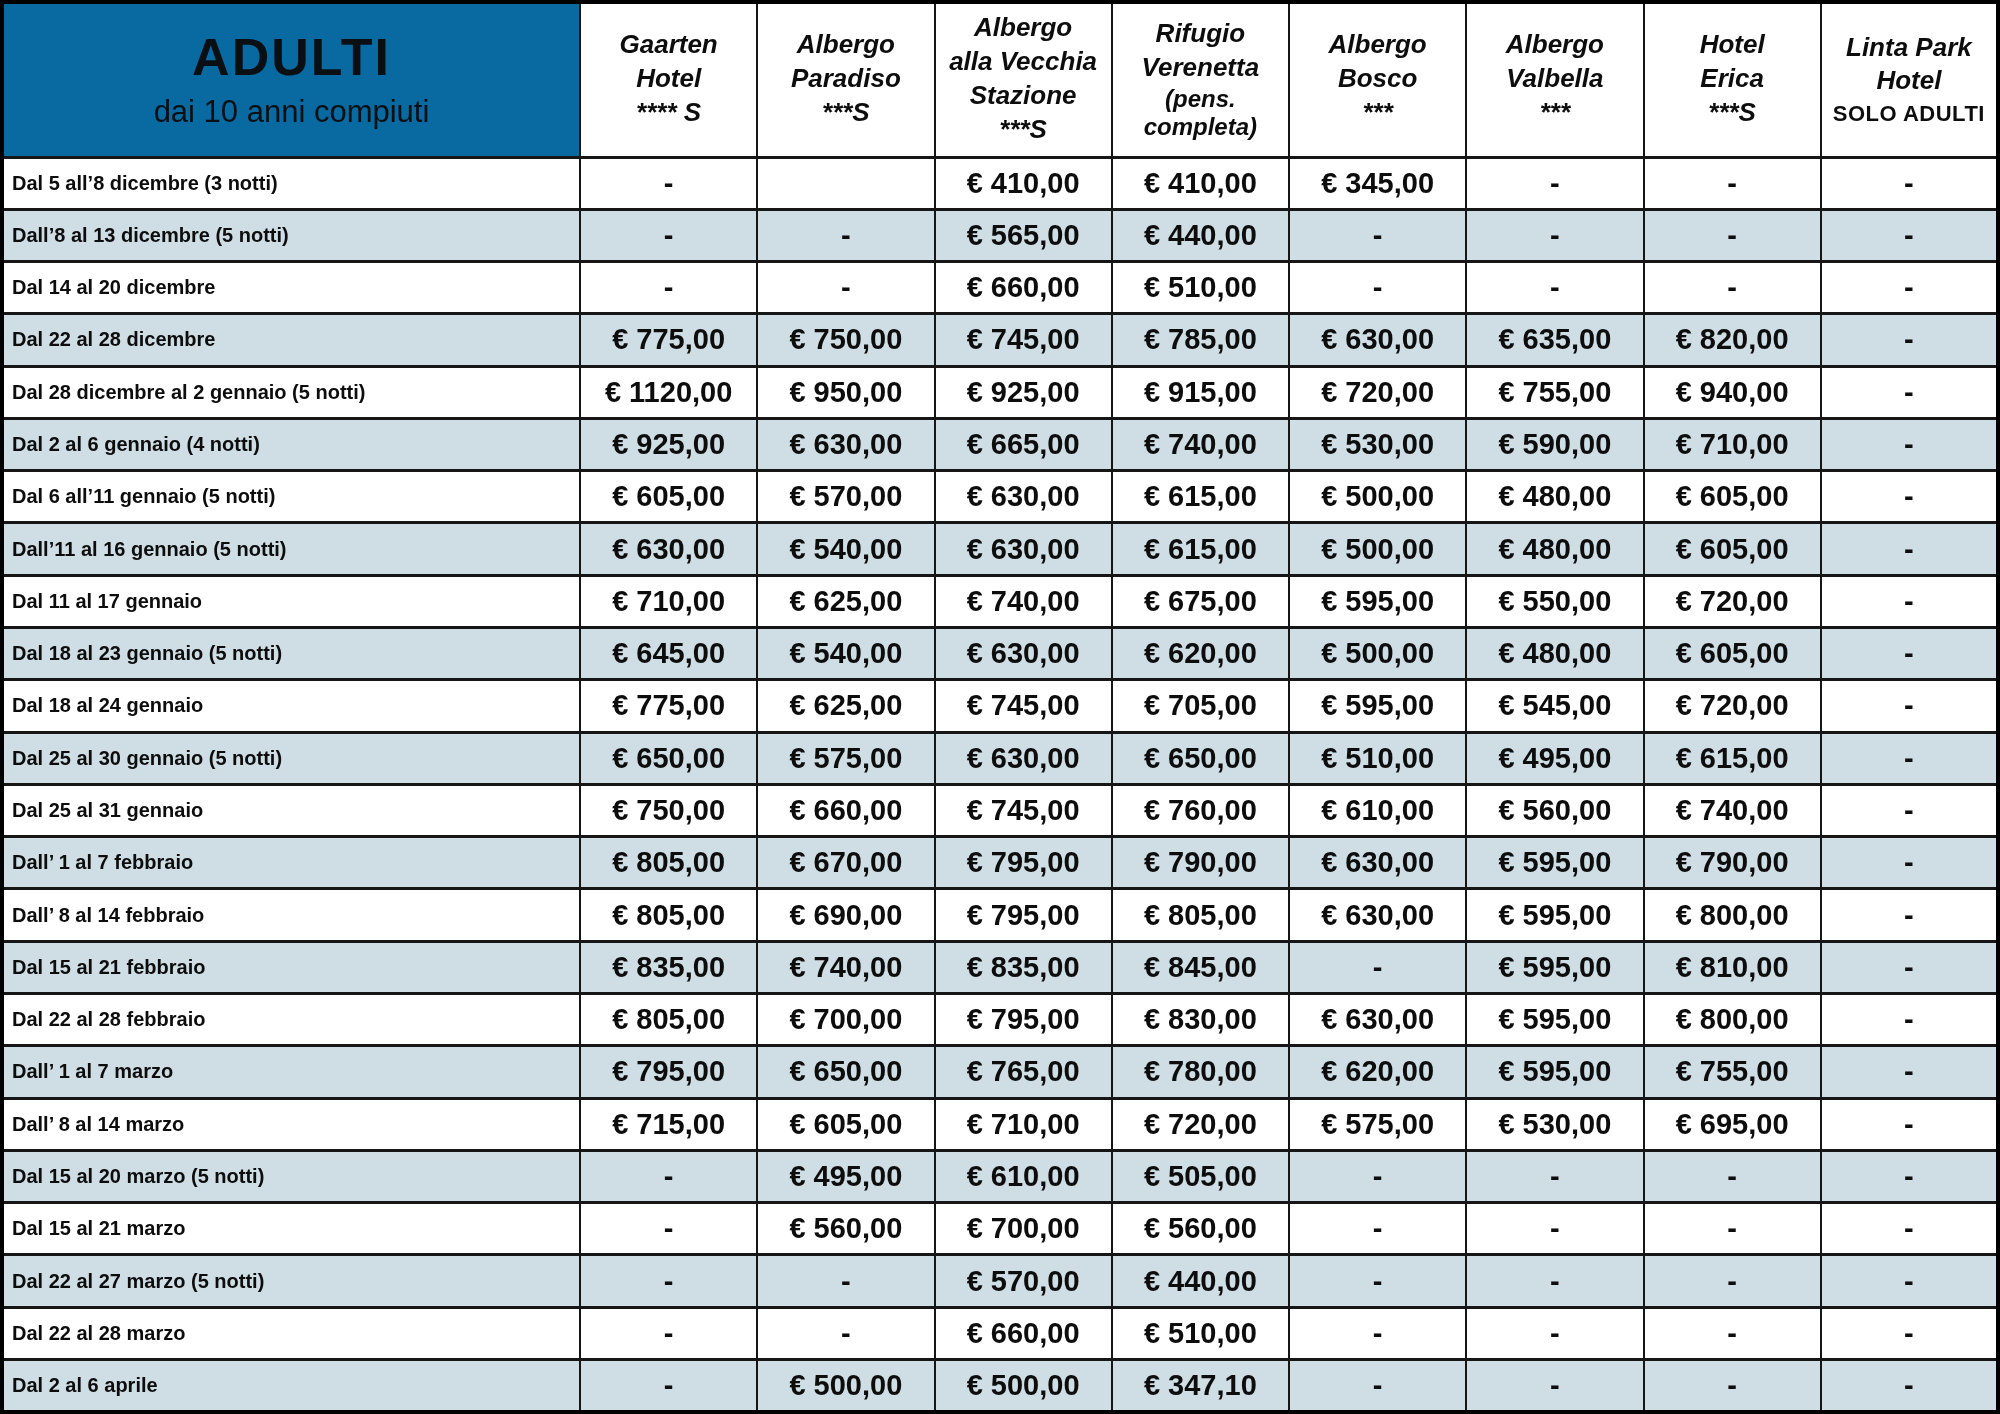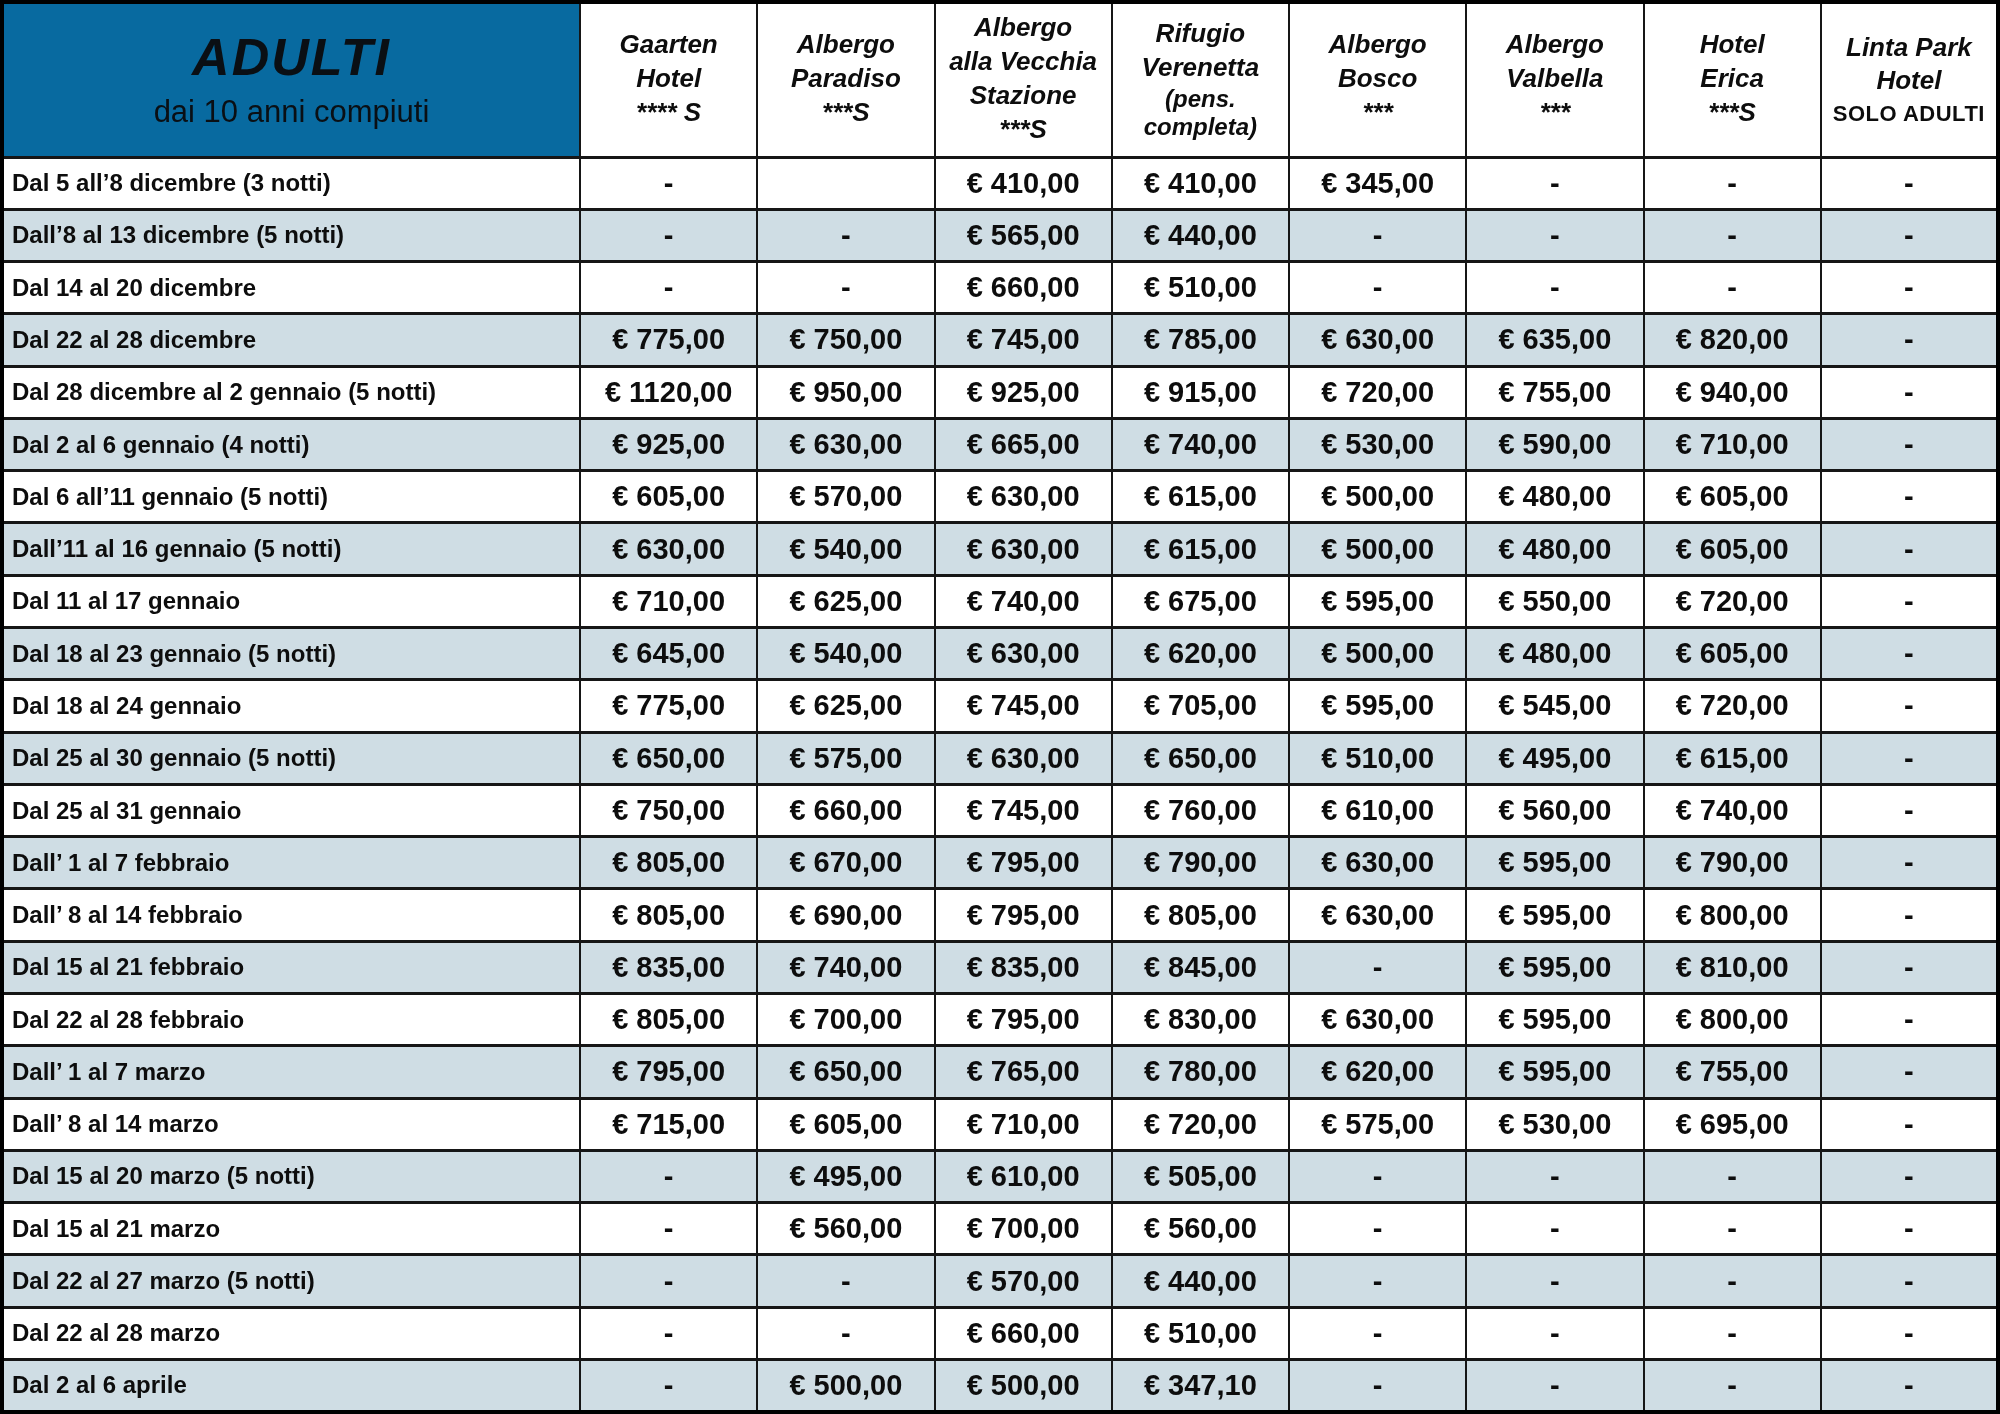--- a/index.html
+++ b/index.html
@@ -30,42 +30,42 @@
   tbody tr>*{border-top-width:3px;}
   thead th{border-bottom-width:3px;}
 
   thead tr{height:155px;}
   th.corner{
     background:var(--header-bg);
     text-align:center;vertical-align:middle;
   }
   .title{
     font-size:52px;font-weight:bold;letter-spacing:2px;
-    color:#0a0f14;line-height:1.1;font-style:italic;
+    color:#0a0f14;line-height:1.1;
   }
   .subtitle{
     font-size:31px;font-weight:normal;color:#0a0f14;
     margin-top:8px;
   }
   th.hotel{
     background:#ffffff;
     text-align:center;vertical-align:middle;
     font-weight:bold;font-style:italic;
     font-size:26px;line-height:1.3;
   }
   .hname{white-space:pre-line;}
   .hstars{font-size:26px;}
   .hnote{font-size:24px;line-height:1.15;white-space:pre-line;}
   .hcaption{font-style:normal;font-size:22px;letter-spacing:0.5px;margin-top:2px;}
 
   tbody tr{height:48px;}
   tbody tr:nth-child(even){background:var(--row-alt-bg);}
   th.rlabel{
     text-align:left;vertical-align:middle;
-    font-size:24px;font-weight:bold;
+    font-size:20px;font-weight:bold;
     padding:0 6px 0 8px;
     white-space:nowrap;
   }
   td.val{
     text-align:center;vertical-align:middle;
     font-size:29px;font-weight:bold;
     white-space:nowrap;
   }
 </style>
 </head>

